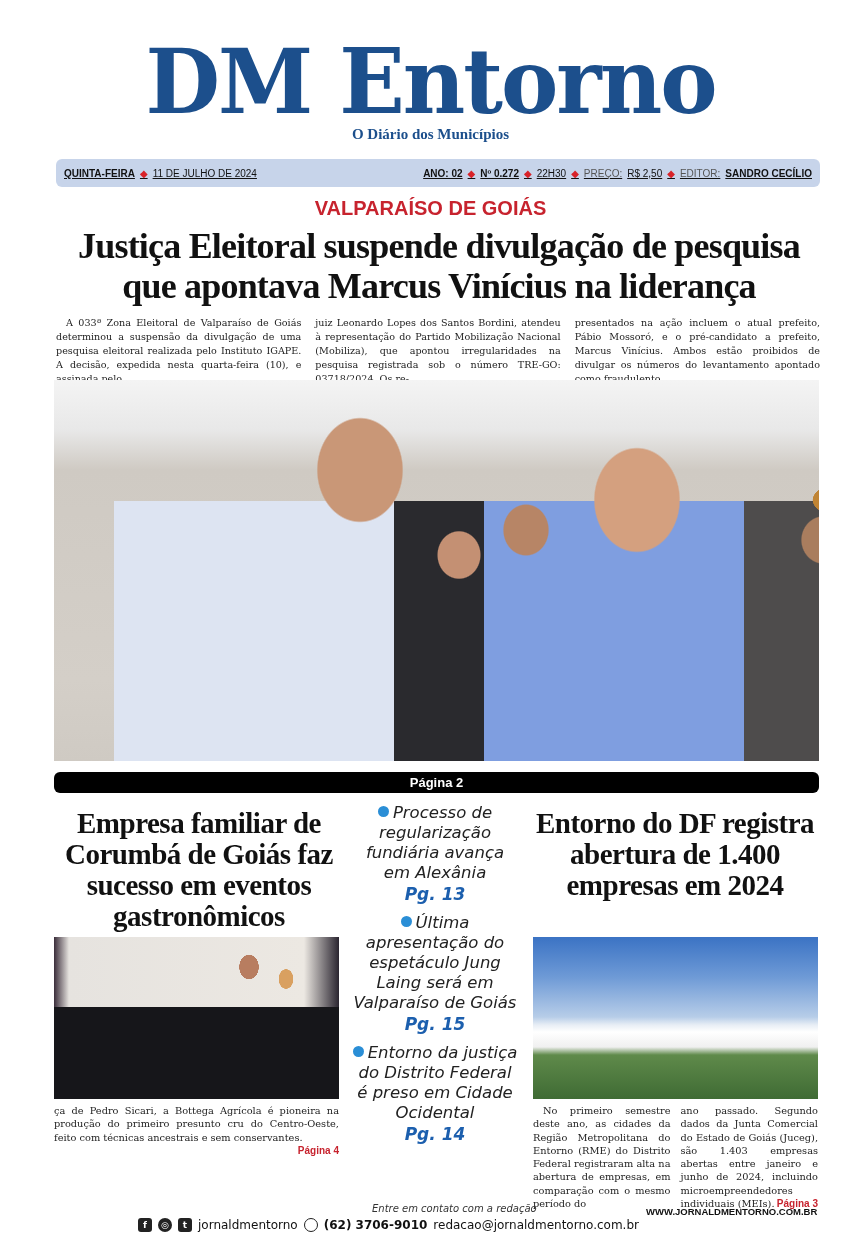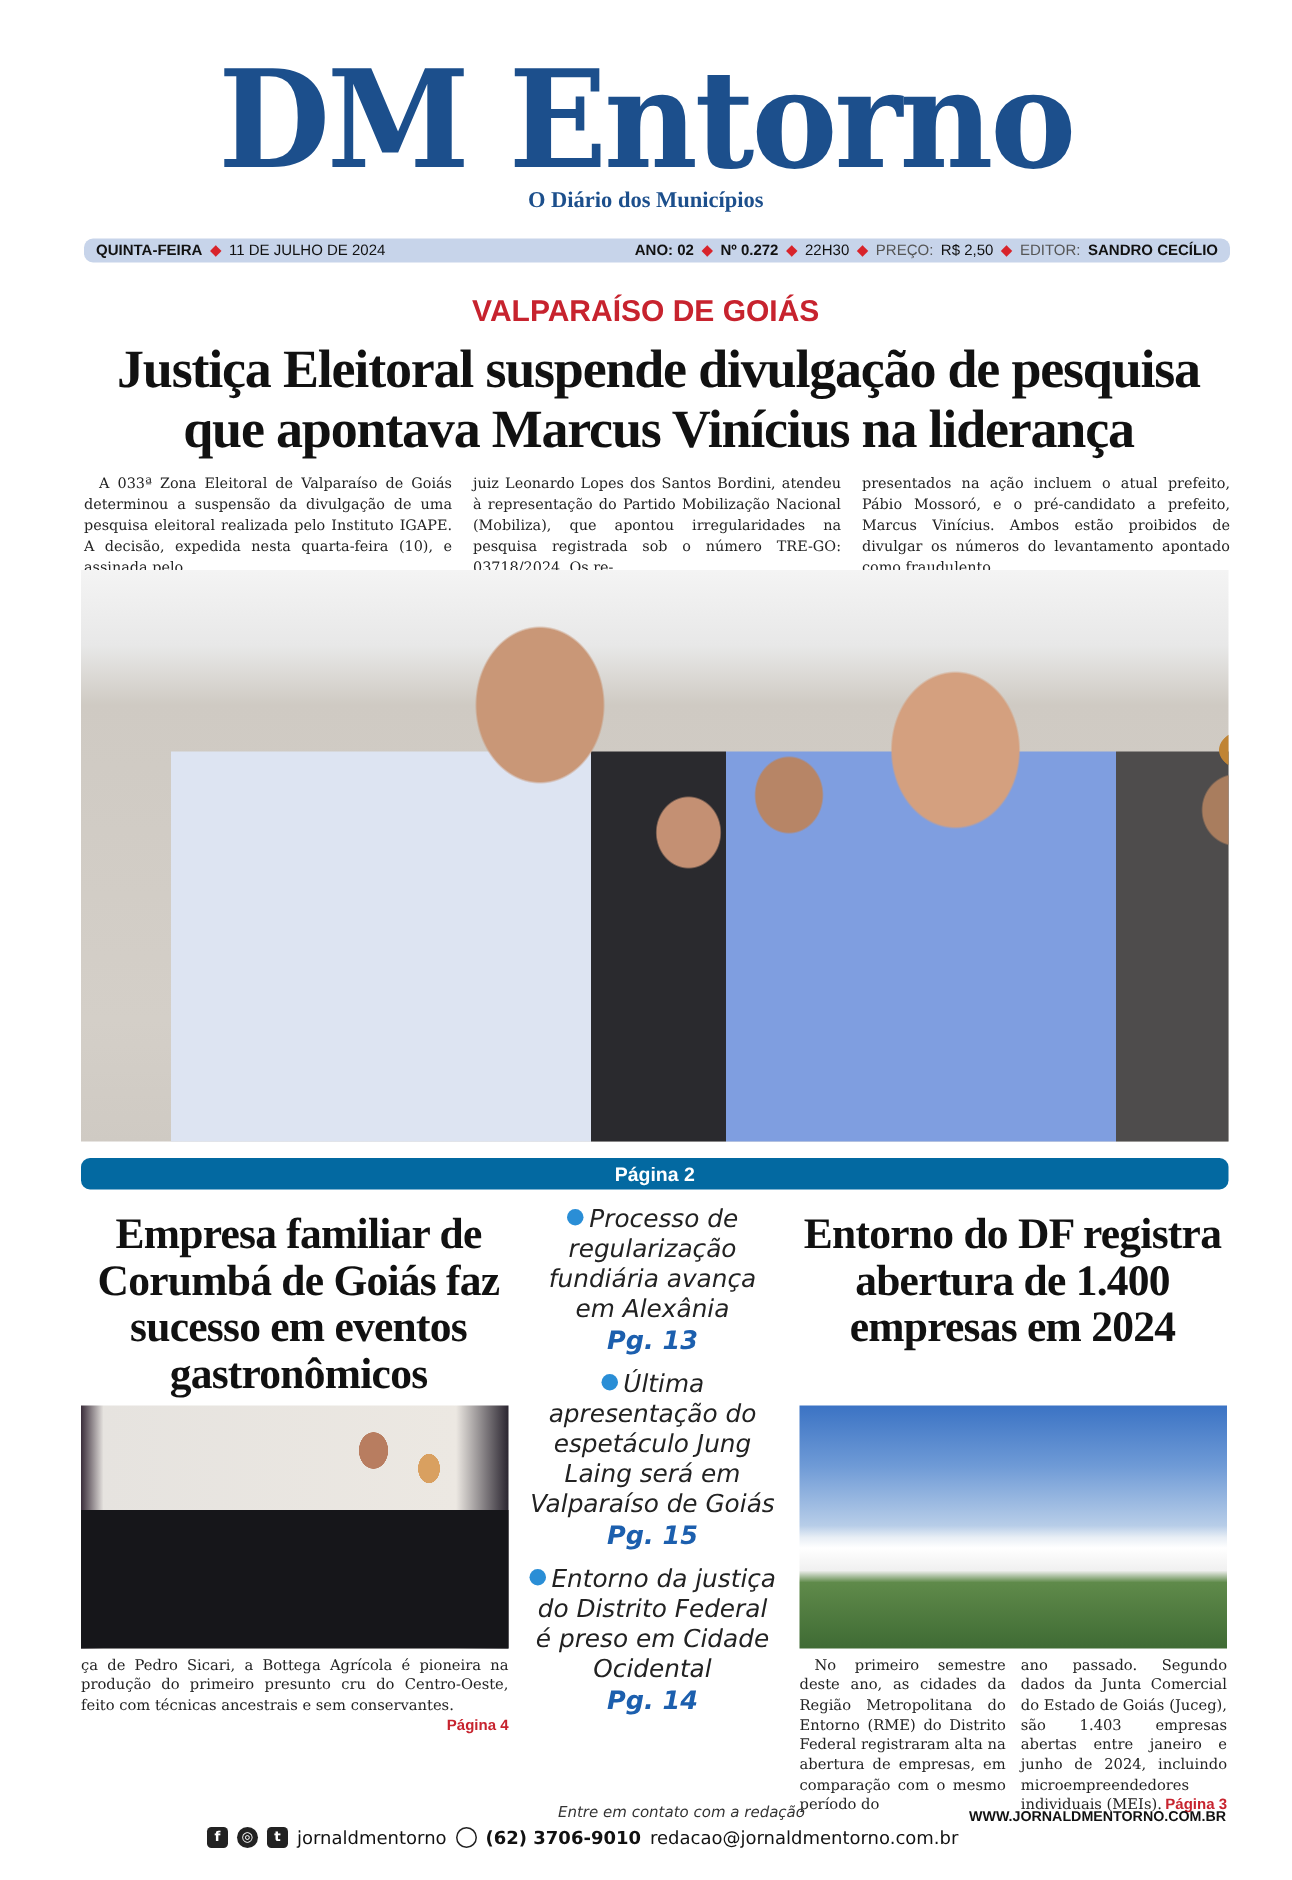--- a/index.html
+++ b/index.html
@@ -7,24 +7,24 @@
   body { position: relative; font-family: "DejaVu Serif", serif; color: #111; }
 
   
   .masthead { position: absolute; left: 0; top: 38px; width: 861px; text-align: center; }
   .logo { font-family: "DejaVu Serif", serif; font-weight: 900; font-size: 86px; line-height: 86px;
           color: #1c4f8c; letter-spacing: -2px; transform: scaleY(1.05); display: inline-block; }
   .tagline { position: absolute; left: 0; top: 126px; width: 861px; text-align: center;
              font-family: "Liberation Serif", serif; font-weight: bold; font-size: 15px; color: #1c4f8c; }
 
   
-  .infobar { position: absolute; left: 56px; top: 159px; width: 764px; height: 16px;
+  .infobar { position: absolute; left: 56px; top: 159px; width: 764px; height: 28px;
              background: #c7d4ea; border-radius: 6px; display: flex; justify-content: space-between;
              align-items: center; padding: 0 8px; font-family: "Liberation Sans", sans-serif;
-             font-size: 10px; color: #111; }
+             font-size: 10px; color: #111; text-decoration: underline; }
   .infobar .grp { display: flex; align-items: center; gap: 5px; white-space: nowrap; }
   .infobar b { font-weight: bold; }
   .diamond { color: #d8232a; font-size: 10px; }
   .light { color: #555; }
 
   
   .kicker { position: absolute; left: 0; top: 197px; width: 861px; text-align: center;
             font-family: "Liberation Sans", sans-serif; font-weight: bold; font-size: 20px; color: #c7232e; }
   .headline { position: absolute; left: 39px; top: 226px; width: 800px; text-align: center;
               font-family: "Liberation Serif", serif; font-weight: bold; font-size: 36px; line-height: 40px;
@@ -46,21 +46,21 @@
       radial-gradient(ellipse 30px 20px at 780px 120px, #c08434 0%, #c08434 70%, transparent 72%),
       linear-gradient(to right, transparent 0, transparent 60px, #dde4f2 60px, #dde4f2 340px, #2a2a2e 340px, #2a2a2e 430px, #7f9ee0 430px, #7f9ee0 690px, #4e4c4c 690px, #4e4c4c 765px),
       linear-gradient(to bottom, #f4f4f4 0, #e8e8e8 50px, #cfcac3 90px, #d4cfc8 300px, #cfcac3 381px);
     background-size: 100% 100%, 100% 100%, 100% 100%, 100% 100%, 100% 100%, 100% 100%, 100% 260px, 100% 100%;
     background-position: 0 0, 0 0, 0 0, 0 0, 0 0, 0 0, 0 121px, 0 0;
     background-repeat: no-repeat;
   }
   .photo-label { position: absolute; font-size: 1px; color: transparent; }
 
   
-  .pagebar { position: absolute; left: 54px; top: 772px; width: 765px; height: 21px; background: #0369a1;
+  .pagebar { position: absolute; left: 54px; top: 772px; width: 765px; height: 21px; background: #000000;
              border-radius: 6px; color: #fff; font-family: "Liberation Sans", sans-serif; font-weight: bold;
              font-size: 13px; text-align: center; line-height: 21px; }
 
   
   .story-head { position: absolute; font-family: "Liberation Serif", serif; font-weight: bold;
                 font-size: 29px; line-height: 31px; text-align: center; color: #111; letter-spacing: -0.5px; }
   .left-head { left: 54px; top: 808px; width: 290px; }
   .right-head { left: 530px; top: 808px; width: 290px; }
   .left-photo { left: 54px; top: 937px; width: 285px; height: 162px;
     background:

